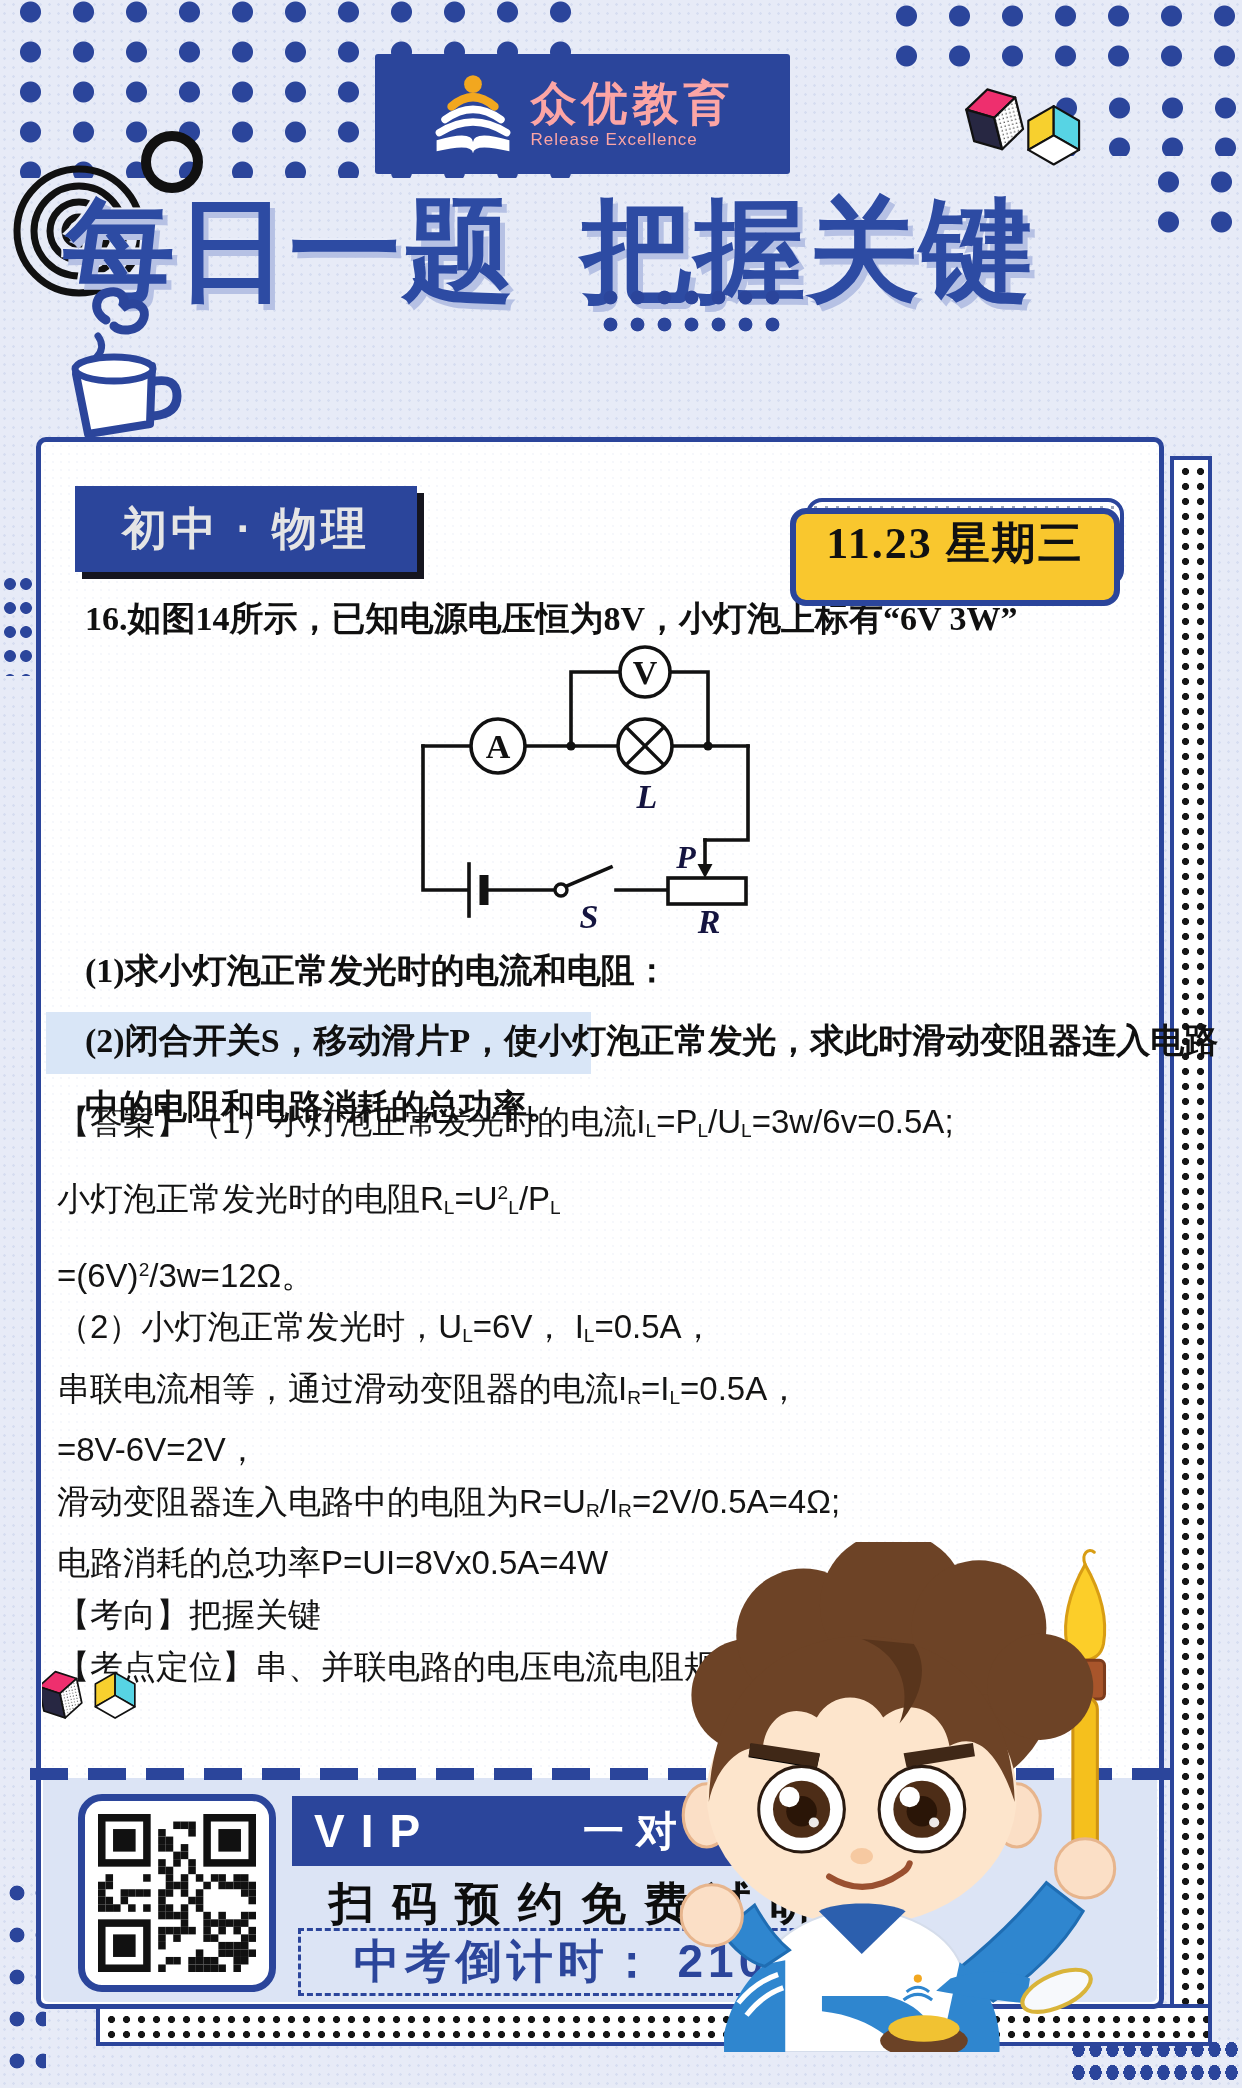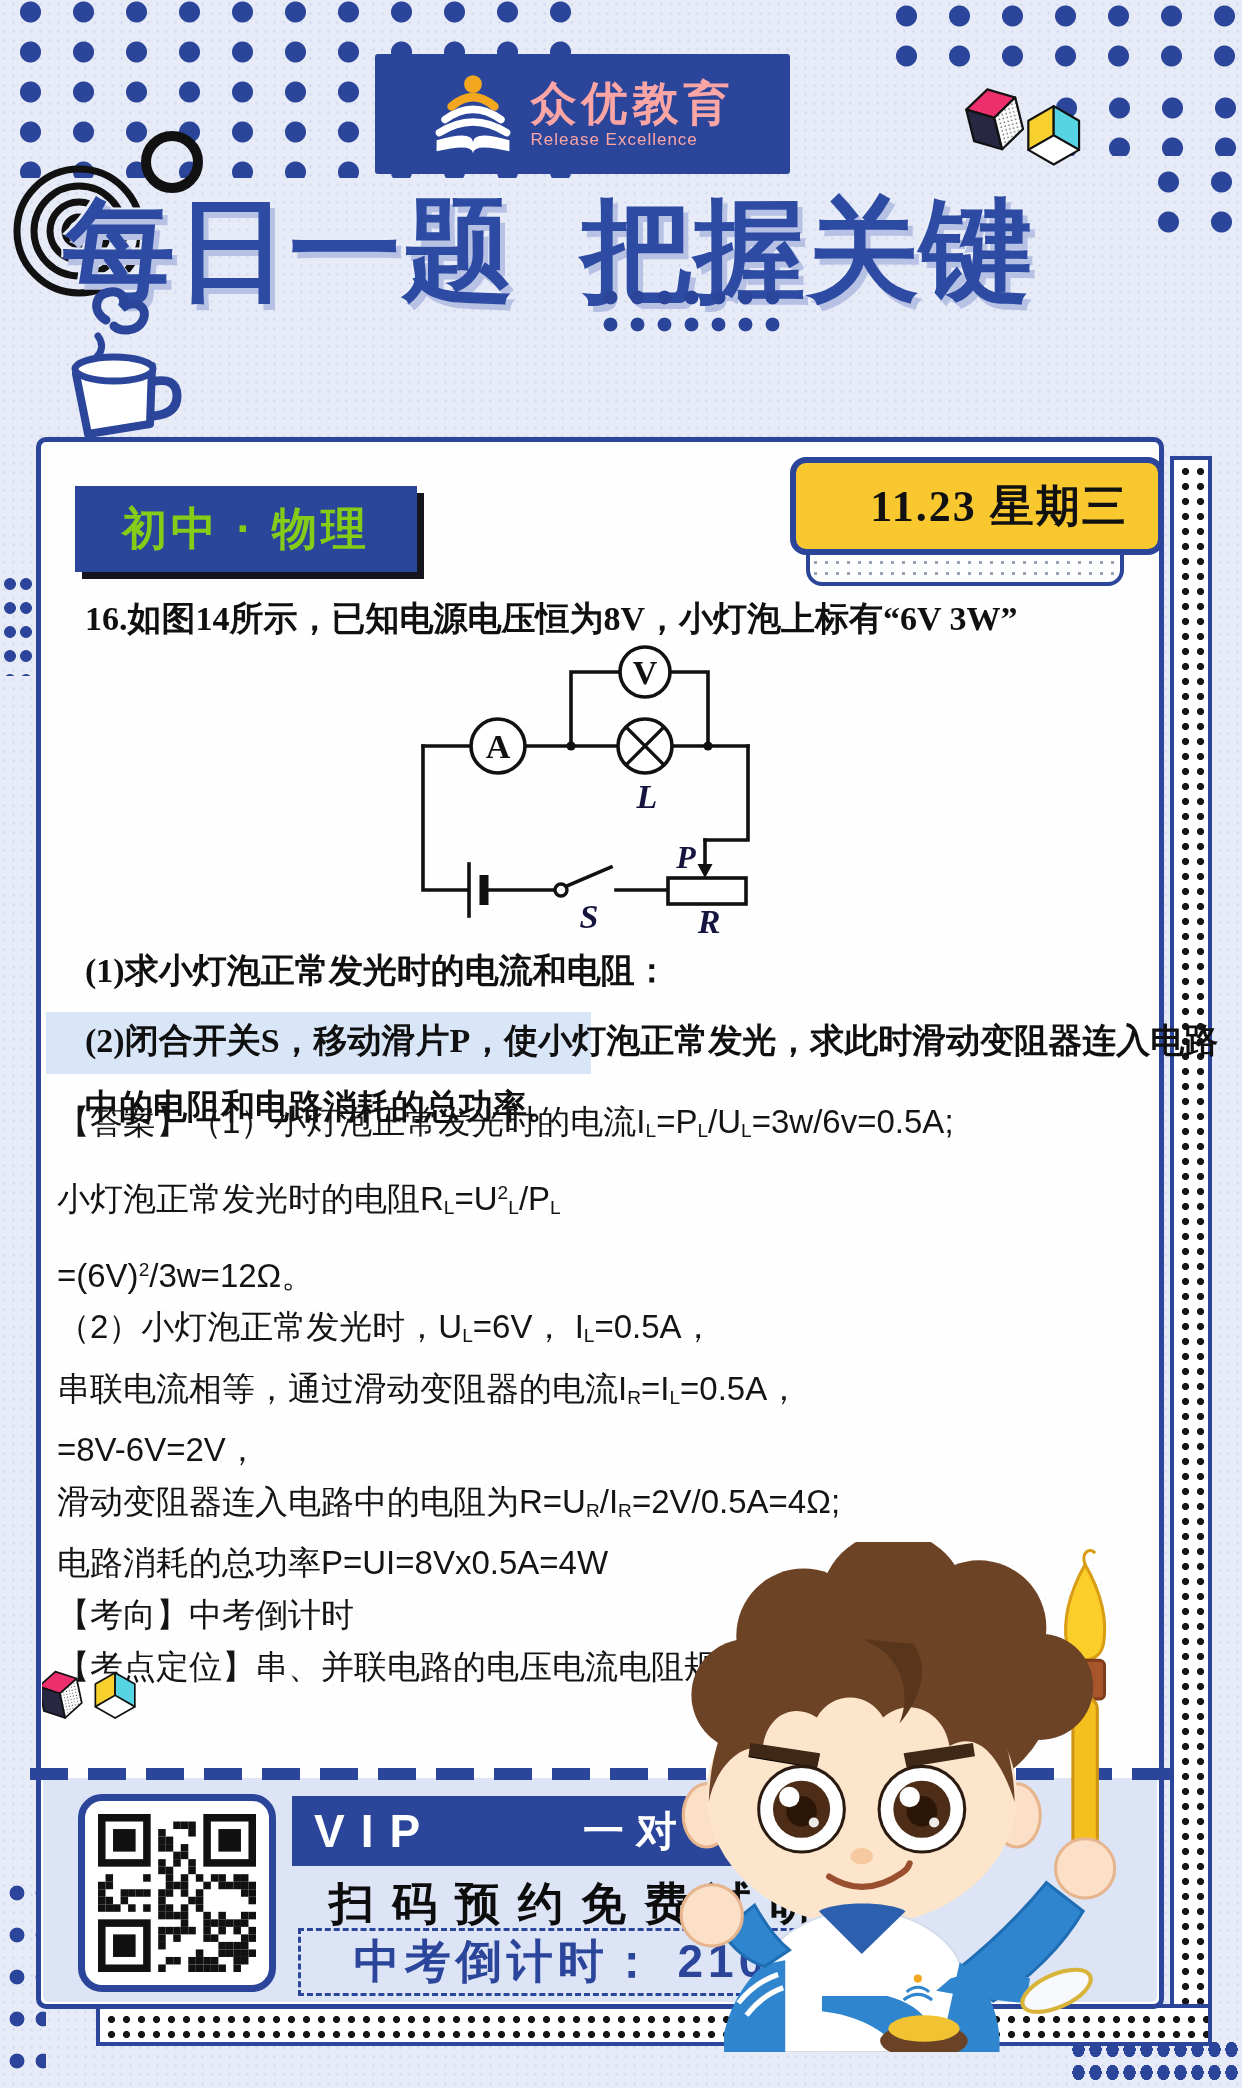--- a/index.html
+++ b/index.html
@@ -34,25 +34,25 @@
               background-image:radial-gradient(rgba(70,100,180,.05) 1px,transparent 1.3px);background-size:8px 8px;}
   .card-footer-bg{left:43px;top:1778px;width:1114px;height:224px;background:#dce4f5;z-index:2;border-radius:0 0 6px 6px;}
   .dashed-sep{left:30px;top:1768px;width:1140px;height:12px;z-index:3;
               background:repeating-linear-gradient(90deg,#2b459b 0 38px,transparent 38px 58px);}
   .strip{background-color:#fff;border:4px solid #2b459b;z-index:1;}
   .strip-right{left:1170px;top:456px;width:34px;height:1572px;}
   .strip-bottom{left:96px;top:2004px;width:1108px;height:34px;}
   
   .subject-badge{left:75px;top:486px;width:342px;height:86px;background:#2b459b;z-index:3;
                  box-shadow:7px 7px 0 #15151f;display:flex;align-items:center;justify-content:center;}
-  .subject-badge span{color:#84cc16;font-size:45px;font-weight:bold;letter-spacing:4px;}
+  .subject-badge span{color:#e5e5e5;font-size:45px;font-weight:bold;letter-spacing:4px;}
   .date-underlay{left:806px;top:498px;width:310px;height:80px;background:#fff;border:4px solid #2b459b;border-radius:16px;z-index:3;
                  background-image:radial-gradient(circle,#9aa4b8 1.6px,transparent 2px);background-size:11px 11px;}
-  .date-badge{left:790px;top:457px;width:318px;height:86px;background:#f9c72e;border:6px solid #2b459b;border-radius:16px;z-index:4;
-              display:flex;align-items:center;justify-content:center;padding-left:44px;}
+  .date-badge{left:790px;top:508px;width:318px;height:86px;background:#f9c72e;border:6px solid #2b459b;border-radius:16px;z-index:4;
+              display:flex;justify-content:center;}
   .date-badge span{font-family:"Liberation Serif","DejaVu Serif",serif;font-size:44px;font-weight:bold;color:#111;letter-spacing:2px;}
   
   .serif-line{position:absolute;z-index:3;font-family:"Liberation Serif","DejaVu Serif",serif;
               font-weight:bold;font-size:34px;color:#101010;white-space:nowrap;margin-left:28px;}
   .q2-highlight{left:46px;top:1012px;width:545px;height:62px;background:#d9e6f7;z-index:3;}
   
   .answers{left:57px;top:1096px;width:1070px;z-index:3;font-size:33px;color:#141414;line-height:52px;}
   .ans-line{white-space:nowrap;}
   .seg-sub{font-size:.58em;vertical-align:-0.22em;}
   .seg-sup{font-size:.58em;vertical-align:.55em;}
@@ -200,21 +200,21 @@
 
   <div class="abs answers">
       <div class="ans-line"><span>【答案】（1）小灯泡正常发光时的电流I</span><span class="seg-sub">L</span><span>=P</span><span class="seg-sub">L</span><span>/U</span><span class="seg-sub">L</span><span>=3w/6v=0.5A;</span></div>
       <div class="ans-line" style="margin-top: 10px;"><span>小灯泡正常发光时的电阻R</span><span class="seg-sub">L</span><span>=U</span><span class="seg-sup">2</span><span class="seg-sub">L</span><span>/P</span><span class="seg-sub">L</span></div>
       <div class="ans-line" style="margin-top: 10px;"><span>=(6V)</span><span class="seg-sup">2</span><span>/3w=12Ω。</span></div>
       <div class="ans-line"><span>（2）小灯泡正常发光时，U</span><span class="seg-sub">L</span><span>=6V， I</span><span class="seg-sub">L</span><span>=0.5A，</span></div>
       <div class="ans-line"><span>串联电流相等，通过滑动变阻器的电流I</span><span class="seg-sub">R</span><span>=I</span><span class="seg-sub">L</span><span>=0.5A，</span></div>
       <div class="ans-line"><span>=8V-6V=2V，</span></div>
       <div class="ans-line"><span>滑动变阻器连入电路中的电阻为R=U</span><span class="seg-sub">R</span><span>/I</span><span class="seg-sub">R</span><span>=2V/0.5A=4Ω;</span></div>
       <div class="ans-line"><span>电路消耗的总功率P=UI=8Vx0.5A=4W</span></div>
-      <div class="ans-line"><span>【考向】中考倒计时</span></div>
+      <div class="ans-line"><span>【考向】把握关键</span></div>
       <div class="ans-line"><span>【考点定位】串、并联电路的电压电流电阻规律、电功率的相关计算</span></div>
     </div>
 
   <svg class="abs" style="left:42px;top:1660px;z-index:3;" width="110" height="80" viewBox="0 0 110 80">
     <use href="#cubeA" transform="translate(3,1) rotate(-12 50 60) scale(0.43)"></use>
     <use href="#cubeB" transform="translate(50,11) scale(0.42)"></use>
   </svg>
 
   <div class="abs qr-box">
     <svg id="qr" width="158" height="158" viewBox="0 0 168 168">

